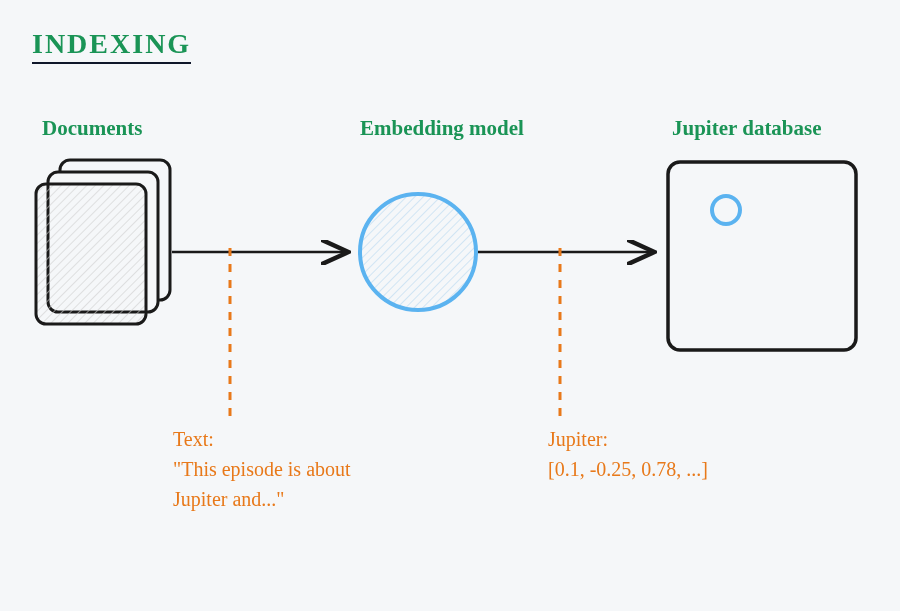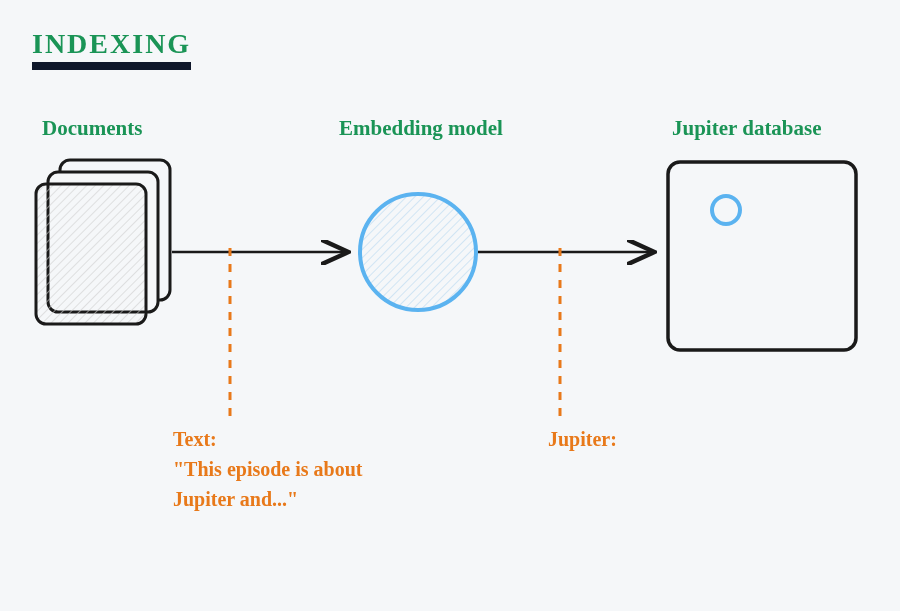--- a/index.html
+++ b/index.html
@@ -12,37 +12,37 @@
       overflow: hidden;
     }
     .title {
       position: absolute;
       top: 28px;
       left: 32px;
       font-size: 28px;
       font-weight: bold;
       letter-spacing: 2px;
       color: #1a9456;
-      border-bottom: 8px solid #0f172a;
+      border-bottom: 2px solid #0f172a;
       padding-bottom: 2px;
     }
     .label {
       position: absolute;
       font-size: 21px;
       font-weight: bold;
       color: #1a9456;
     }
     .label-docs { top: 116px; left: 42px; }
-    .label-embed { top: 116px; left: 339px; }
+    .label-embed { top: 116px; left: 360px; }
     .label-vdb { top: 116px; left: 672px; }
 
     .annotation {
       position: absolute;
       font-size: 20px;
-      font-weight: bold;
+      font-weight: normal;
       color: #e8791a;
       line-height: 1.5;
     }
     .annotation-text { top: 424px; left: 173px; width: 210px; }
     .annotation-vector { top: 424px; left: 548px; width: 180px; }
 
     svg.canvas {
       position: absolute;
       top: 0; left: 0;
       width: 900px; height: 611px;
@@ -57,20 +57,21 @@
 <div class="label label-embed">Embedding model</div>
 <div class="label label-vdb">Jupiter database</div>
 
 <div class="annotation annotation-text">
   <span>Text:</span><br>
   <span>"This episode is about Jupiter and..."</span>
 </div>
 
 <div class="annotation annotation-vector">
   <span>Jupiter:</span><br>
+  <span>[0.1, -0.25, 0.78, ...]</span>
 </div>
 
 <svg class="canvas">
   <defs>
     <pattern id="hatch" patternUnits="userSpaceOnUse" width="6" height="6" patternTransform="rotate(45)">
       <line x1="0" y1="0" x2="0" y2="6" stroke="#cfcfcf" stroke-width="1.2"></line>
     </pattern>
     <pattern id="hatch-blue" patternUnits="userSpaceOnUse" width="6" height="6" patternTransform="rotate(45)">
       <line x1="0" y1="0" x2="0" y2="6" stroke="#b8d9f0" stroke-width="1.2"></line>
     </pattern>

